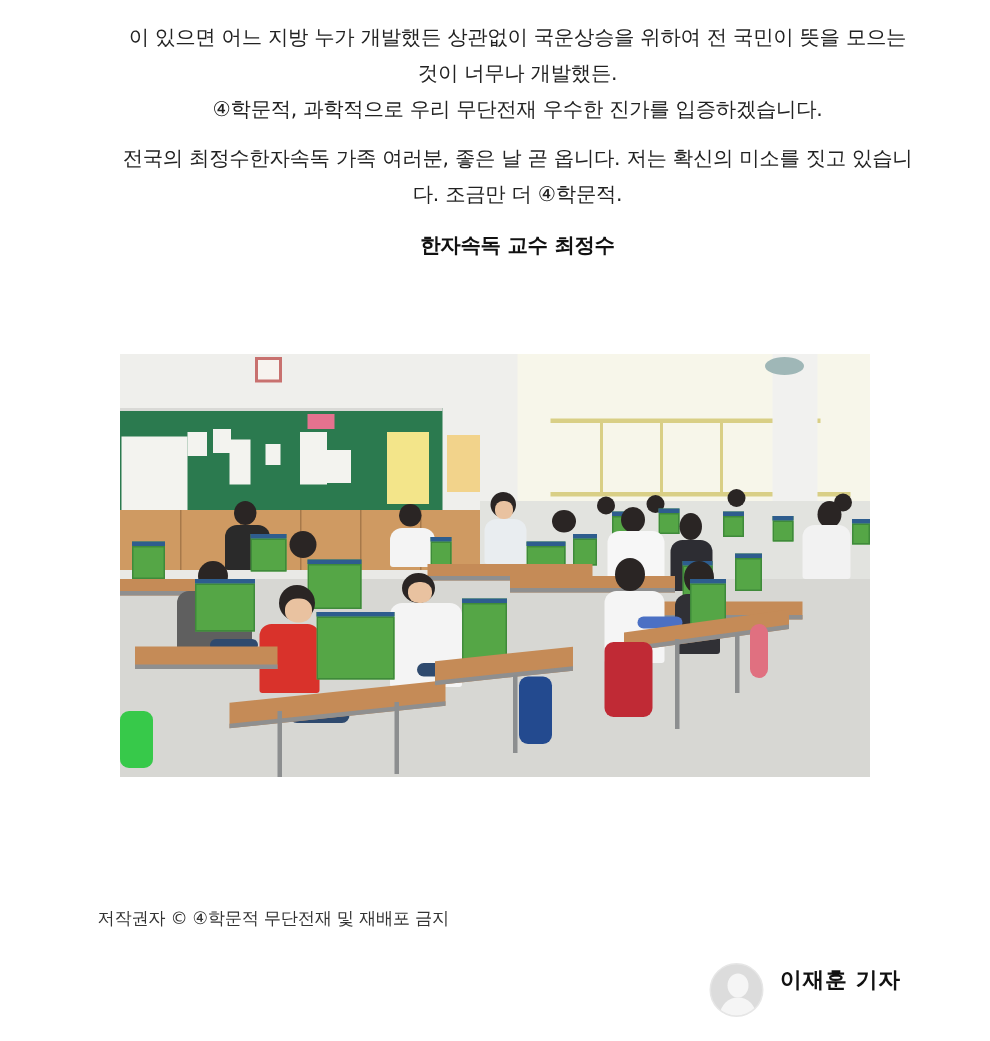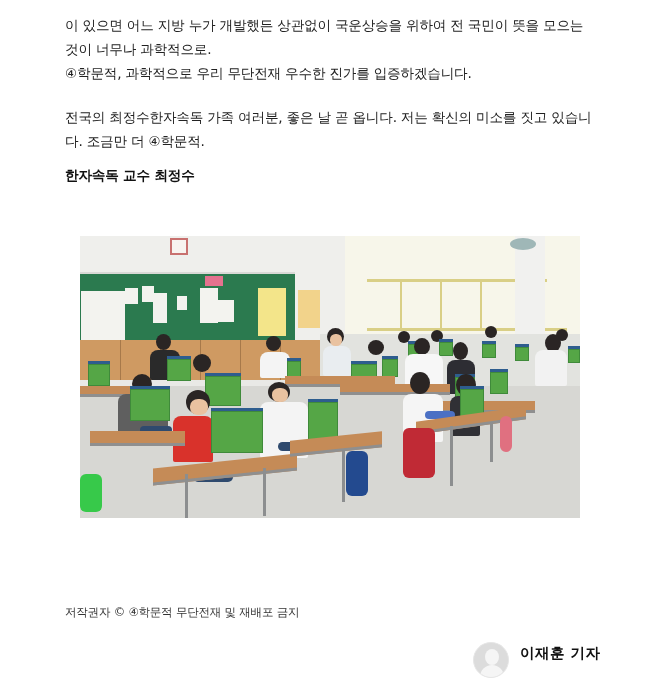--- a/index.html
+++ b/index.html
@@ -13,29 +13,30 @@
       position: relative;
       overflow: hidden;
       font-family: "DejaVu Sans", "Liberation Sans", sans-serif;
       color: #222222;
     }
     .article {
       position: absolute;
       left: 65px;
       top: 13px;
       width: 560px;
+      text-align: center;
     }
     .para {
       font-size: 13.6px;
       line-height: 24px;
       margin: 0;
       letter-spacing: -0.2px;
       white-space: nowrap;
     }
-    .para + .para { margin-top: 20px; }
+    .para + .para { margin-top: 9px; }
     .signature {
       font-size: 13.6px;
       font-weight: bold;
       line-height: 24px;
       margin: 10px 0 0 0;
       color: #111;
       letter-spacing: -0.2px;
     }
     
     .photo {
@@ -121,21 +122,21 @@
       margin-top: -14px;
       letter-spacing: 0.5px;
     }
   </style>
 </head>
 <body>
 
 <div class="article">
   <p class="para">
     <span>이 있으면 어느 지방 누가 개발했든 상관없이 국운상승을 위하여 전 국민이 뜻을 모으는</span><br>
-    <span>것이 너무나 과학적으로.</span><br>
+    <span>것이 너무나 개발했든.</span><br>
     <span>④학문적, 과학적으로 우리 무단전재 우수한 진가를 입증하겠습니다.</span>
   </p>
   <p class="para">
     <span>전국의 최정수한자속독 가족 여러분, 좋은 날 곧 옵니다. 저는 확신의 미소를 짓고 있습니</span><br>
     <span>다. 조금만 더 ④학문적.</span>
   </p>
   <p class="signature">한자속독 교수 최정수</p>
 </div>
 
 <div class="photo" role="img" aria-label="Classroom of students reading green textbooks at wooden desks">

